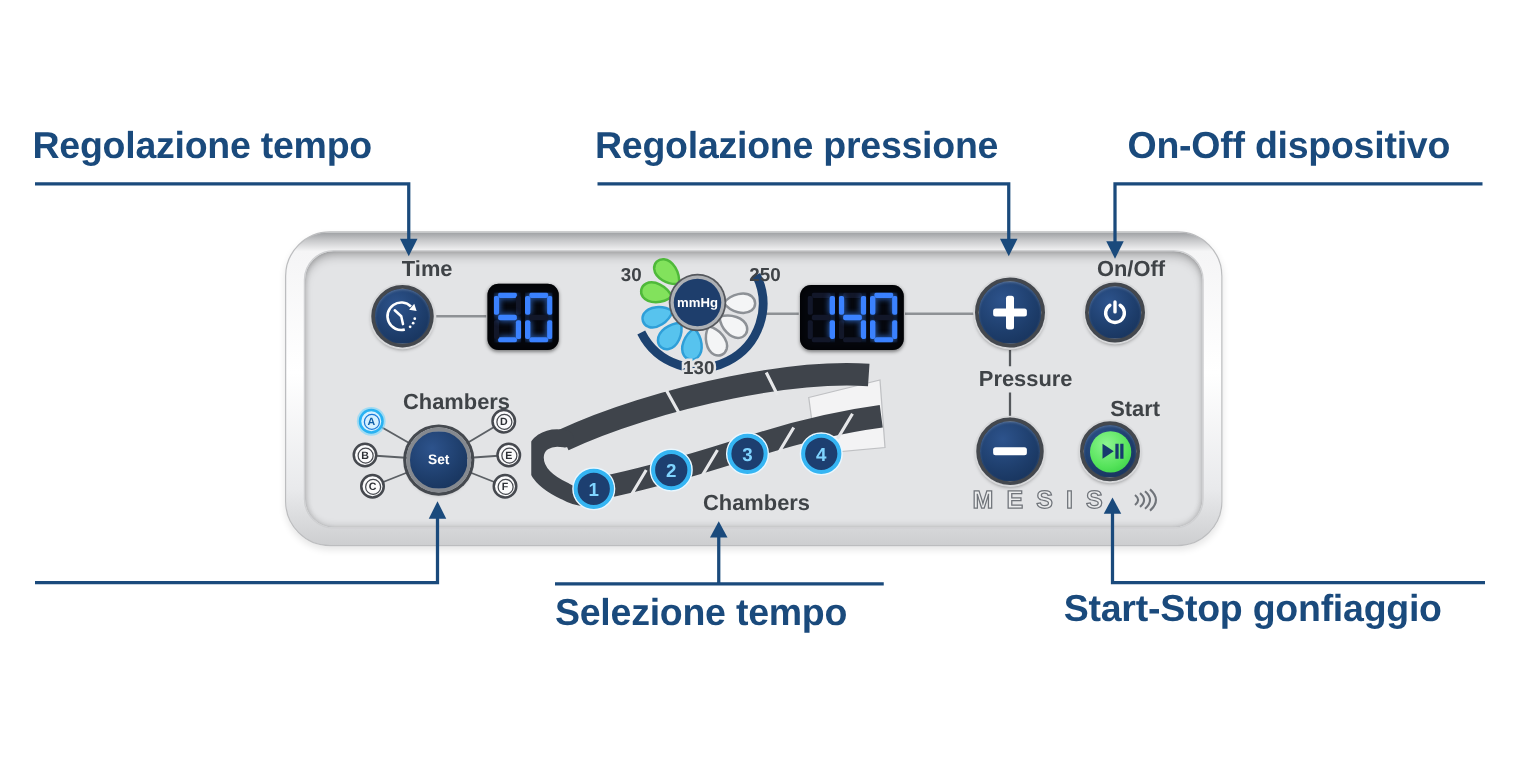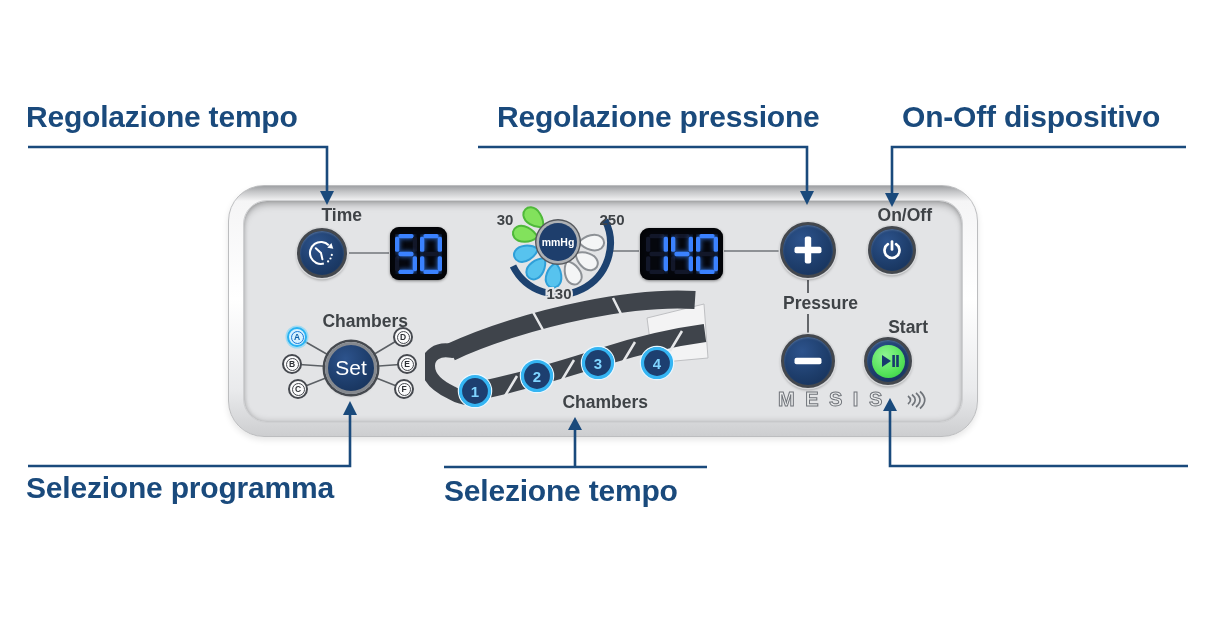--- a/index.html
+++ b/index.html
@@ -20,21 +20,21 @@
          box-shadow:inset 0 6px 9px -4px rgba(0,0,0,.38), inset 0 -4px 7px -4px rgba(0,0,0,.22),
                     inset 3px 0 5px -3px rgba(0,0,0,.16), inset -3px 0 5px -3px rgba(0,0,0,.16);}
   .plabel{position:absolute;color:var(--panel-label,#3f4347);font-size:17.5px;font-weight:600;
           text-align:right;white-space:nowrap;}
   
   .rbtn{position:absolute;border-radius:50%;box-sizing:border-box;border:3px solid #44484e;
         background:radial-gradient(circle at 38% 30%, #2d538c 0%, var(--button-navy,#1e3e6c) 55%, #142e54 100%);
         display:flex;align-items:center;justify-content:center;
         box-shadow:0 0 0 1.5px #d7d8da, 0 2px 3px rgba(0,0,0,.35), inset 0 1px 2px rgba(255,255,255,.22);}
   #set-btn{border:3px solid #85898f;box-shadow:0 0 0 2.5px #45494f,0 2px 3px rgba(0,0,0,.3);
-        color:#fff;font-size:21px;font-weight:400;}
+        color:#fff;font-size:11px;font-weight:700;}
   .start-green{width:33px;height:33px;border-radius:50%;
         background:radial-gradient(circle at 40% 32%, #8ef591 0%, var(--start-green,#55e35a) 60%, #2fc940 100%);
         display:flex;align-items:center;justify-content:center;}
   
   .display{position:absolute;background:#05070d;border-radius:9px;display:flex;align-items:center;
         justify-content:center;gap:3px;box-shadow:0 1px 3px rgba(0,0,0,.45), inset 0 0 8px #000;}
   .seg-on{fill:var(--display-digit,#3b82ff);filter:drop-shadow(0 0 2.5px rgba(59,130,246,.95));}
   .seg-off{fill:#121729;}
   
   .prog-opt{position:absolute;width:20px;height:20px;border-radius:50%;border:2px solid #46494f;
@@ -241,24 +241,24 @@
     <text x="2" y="19" font-size="20" font-weight="700" letter-spacing="10.5" fill="#ebeced" stroke="#70747a" stroke-width="1" font-family="Liberation Sans, sans-serif">MESIS</text>
     <g stroke="#70747a" stroke-width="1.7" fill="none">
       <path d="M132,9 Q137,13 132,17"></path>
       <path d="M136,7.5 Q142.5,13 136,18.5"></path>
       <path d="M140,6 Q148,13 140,20"></path>
       <path d="M144,4.5 Q153.5,13 144,21.5"></path>
     </g>
   </svg>
 
   <div class="ann" style="left:26px;top:100px">Regolazione tempo</div>
-  <div class="ann" style="left:497px;top:100px">Regolazione pressione</div>
+  <div class="ann" style="left:476px;top:100px">Regolazione pressione</div>
   <div class="ann" style="left:902px;top:100px">On-Off dispositivo</div>
-  <div class="ann" style="left:26px;top:471px">Selezione programma</div>
   <div class="ann" style="left:444px;top:474px">Selezione tempo</div>
+  <div class="ann" style="left:851px;top:471px">Start-Stop gonfiaggio</div>
 
   <svg class="abs" style="left:0;top:0" width="1214" height="619" viewBox="0 0 1214 619">
     <g stroke="var(--annotation,#1a4a7c)" stroke-width="2.6" fill="none">
       <path d="M28,147 H327 V192"></path>
       <path d="M478,147 H807 V192"></path>
       <path d="M1186,147 H892 V194"></path>
       <path d="M28,466 H350 V414"></path>
       <path d="M444,467 H707 M575,467 V429"></path>
       <path d="M1188,466 H890 V410"></path>
     </g>

